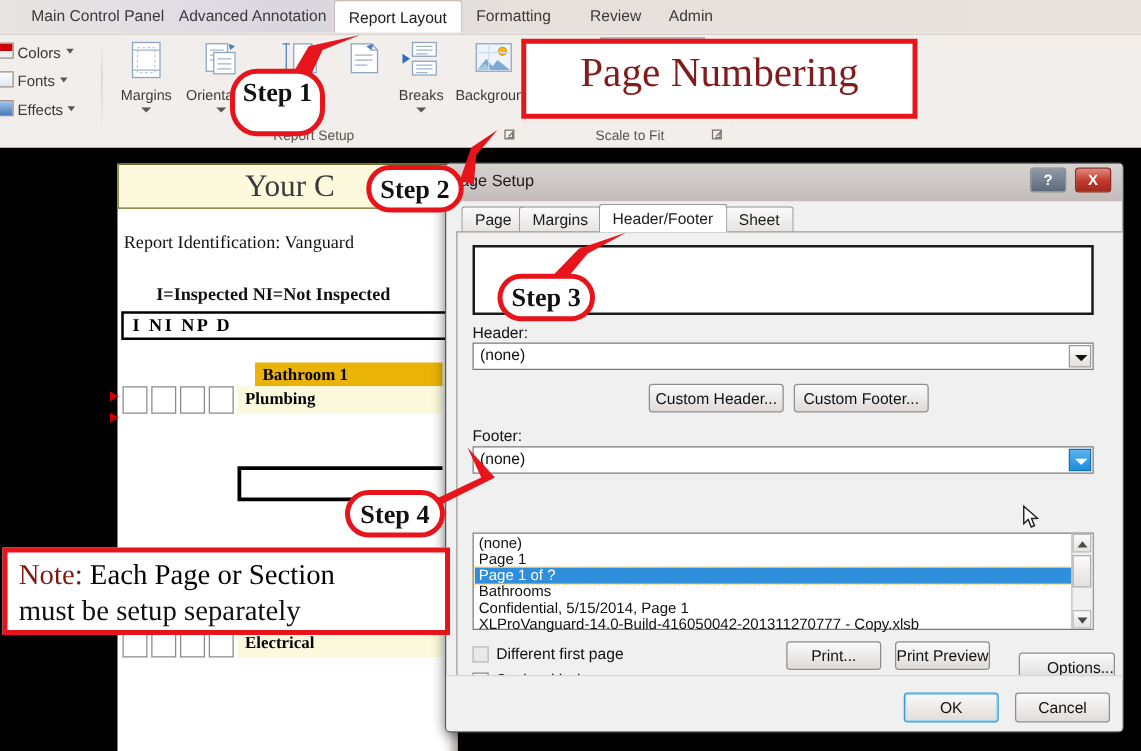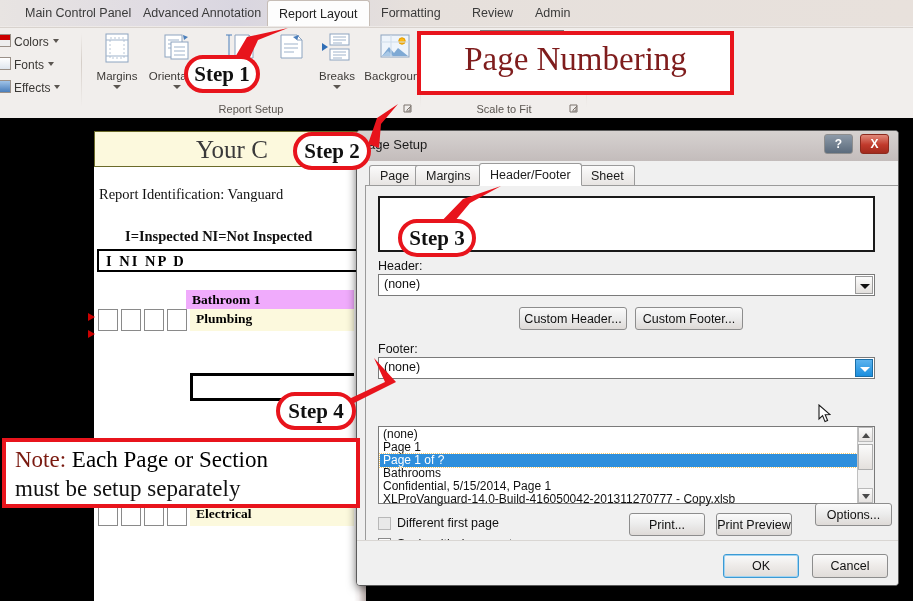--- a/index.html
+++ b/index.html
@@ -50,21 +50,21 @@
       border:1px solid #6b6b2a;box-sizing:border-box;}
   .doc-txt{font-family:"Liberation Serif", serif;color:#111;}
   #yourc{left:196px;top:136px;font-size:25px;color:#3a3a3a;white-space:nowrap;}
   #rid{left:99px;top:186px;font-size:14.5px;}
   #legend{left:125px;top:228px;font-size:14.5px;font-weight:bold;white-space:nowrap;}
   #hdrbox{left:97px;top:249px;width:269px;height:23px;border:2px solid #000;box-sizing:border-box;background:#fff;}
   #hdrbox span{position:absolute;left:7px;top:2px;font-size:14.5px;font-weight:bold;
      font-family:"Liberation Serif",serif;letter-spacing:2px;}
   .rowlabel{position:absolute;font-weight:bold;font-size:13.5px;font-family:"Liberation Serif",serif;
      padding-left:6px;box-sizing:border-box;line-height:19px;}
-  #bathroom1{left:186px;top:290px;width:176px;height:19px;background:#f0abfc;}
+  #bathroom1{left:204px;top:290px;width:176px;height:19px;background:#eab308;}
   #plumbing{left:190px;top:309px;width:176px;height:22px;background:#fcf9dd;}
   #electrical{left:190px;top:504px;width:176px;height:22px;background:#fcf9dd;}
   .cbrow{position:absolute;}
   .cbx{position:absolute;width:20px;height:22px;border:1px solid #8a8a8a;background:#fff;box-sizing:border-box;}
   #blackbox{left:190px;top:373px;width:176px;height:28px;border:3px solid #000;box-sizing:border-box;background:#fff;}
   #scrollbar-doc{left:354px;top:272px;width:12px;height:329px;
       background:linear-gradient(90deg,#ffffff,#f0ecec 40%,#cfc6c4 70%,#b5a9a7);}
   .redtick{position:absolute;width:0;height:0;border-top:4px solid transparent;
      border-bottom:4px solid transparent;border-left:7px solid #c00;}
 
@@ -429,21 +429,21 @@
         <span class="box on">
             <i class="tick">✓</i>
           </span>
         <span class="tx">Align with page margins</span>
       </div>
     </div>
   </div>
 
   <div class="pbtn" style="left:272px;top:382px;width:76px;">Print...</div>
   <div class="pbtn" style="left:359px;top:382px;width:76px;">Print Preview</div>
-  <div class="pbtn" style="left:458px;top:372px;width:77px;">Options...</div>
+  <div class="pbtn" style="left:458px;top:391px;width:77px;text-align:right;">Options...</div>
 
   <div id="dlg-foot"></div>
 </div>
 <div id="btn-ok" class="abs">OK</div>
 <div id="btn-cancel" class="abs">Cancel</div>
 
 <svg class="cursor" style="left:818px;top:404px;" viewBox="0 0 13 19">
   <path d="M1 1 L1 15 L4.6 11.6 L7 17.6 L9.6 16.5 L7.2 10.8 L12 10.6 Z" fill="#fff" stroke="#1a1a1a" stroke-width="1.1"></path>
 </svg>
 
@@ -451,21 +451,21 @@
 
   <path d="M231,64 L247,37 L288,28 L258,40 L246,66 Z" fill="#e8141c"></path>
 
   <path d="M368,144 L377,118 L398,104 L381,124 L379,148 Z" fill="#e8141c"></path>
 
   <path d="M434,229 L463,199 L501,186 L470,203 L444,234 Z" fill="#e8141c"></path>
 
   <path d="M352,404 L396,382 L374,358 L385,382 L349,399 Z" fill="#e8141c"></path>
 </svg>
 
-<div class="callout" id="step1" style="left:184px;top:55px;width:76px;height:38px;line-height:31px;font-size:21px;">Step 1</div>
+<div class="callout" id="step1" style="left:184px;top:55px;width:76px;height:54px;line-height:31px;font-size:21px;">Step 1</div>
 <div class="callout" id="step2" style="left:293px;top:132px;width:78px;height:38px;line-height:31px;font-size:21px;">Step 2</div>
 <div class="callout" id="step3" style="left:398px;top:219px;width:78px;height:38px;line-height:31px;font-size:21px;">Step 3</div>
 <div class="callout" id="step4" style="left:276px;top:392px;width:80px;height:38px;line-height:31px;font-size:21px;">Step 4</div>
 
 <div class="redbox" id="title-box">
   <span class="t">Page Numbering</span>
 </div>
 
 <div class="redbox" id="note-box">
   <div class="l1">

